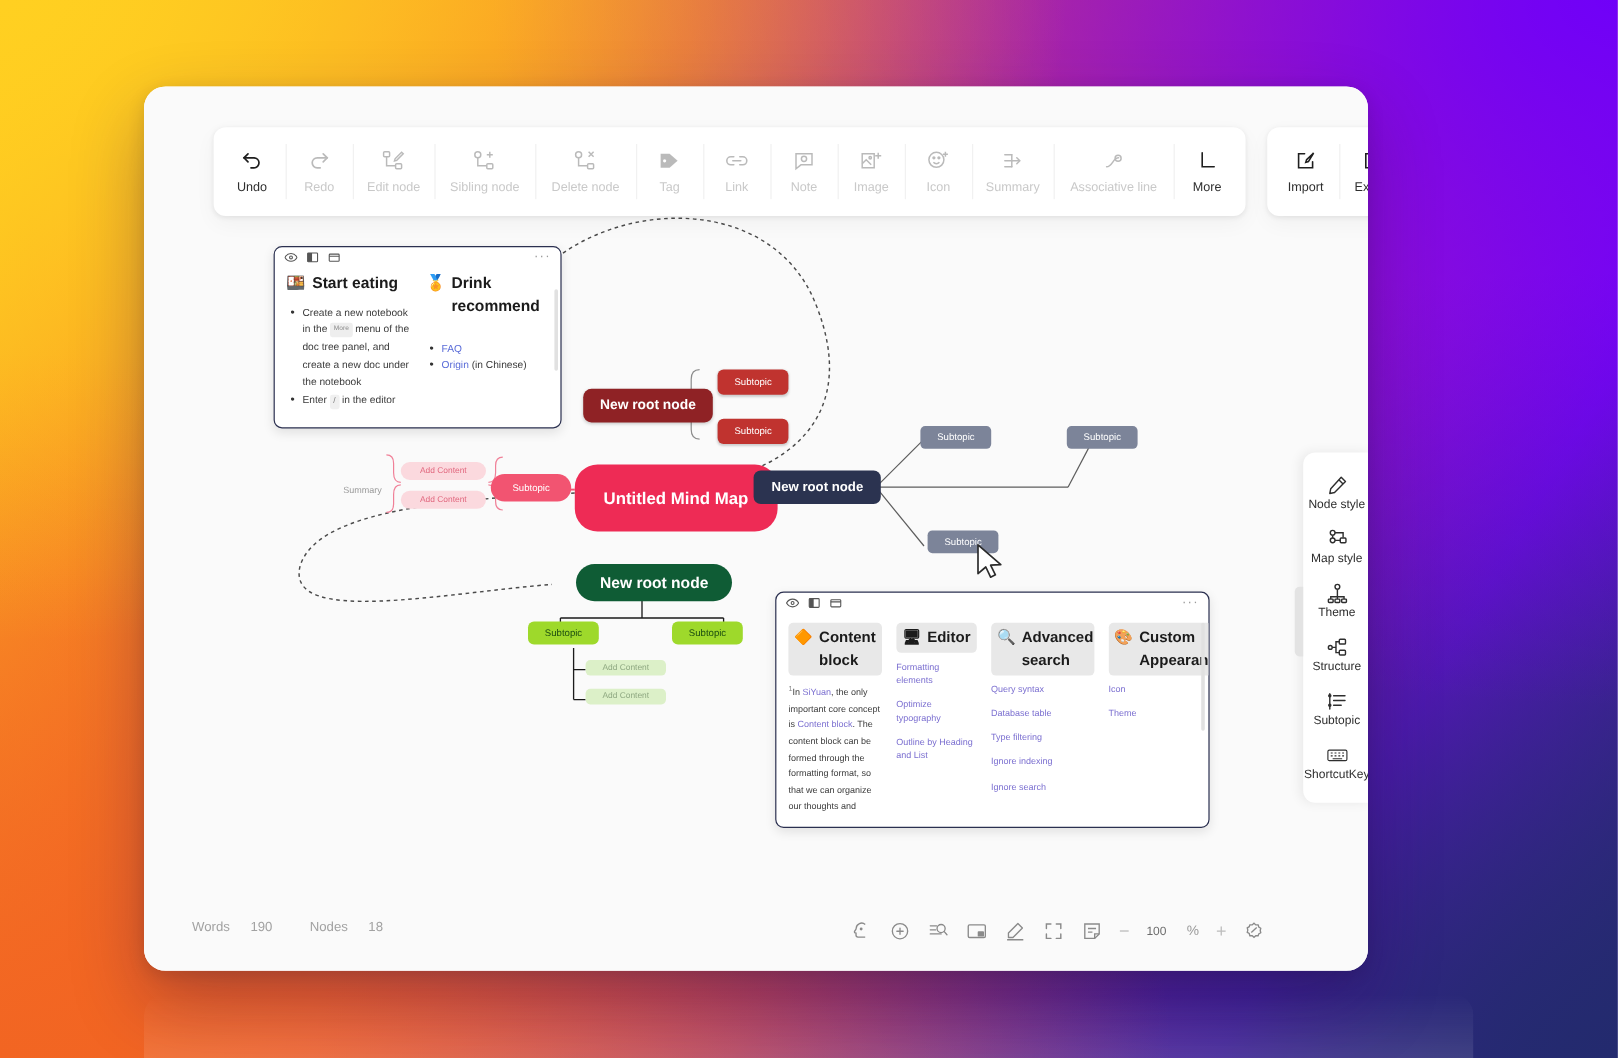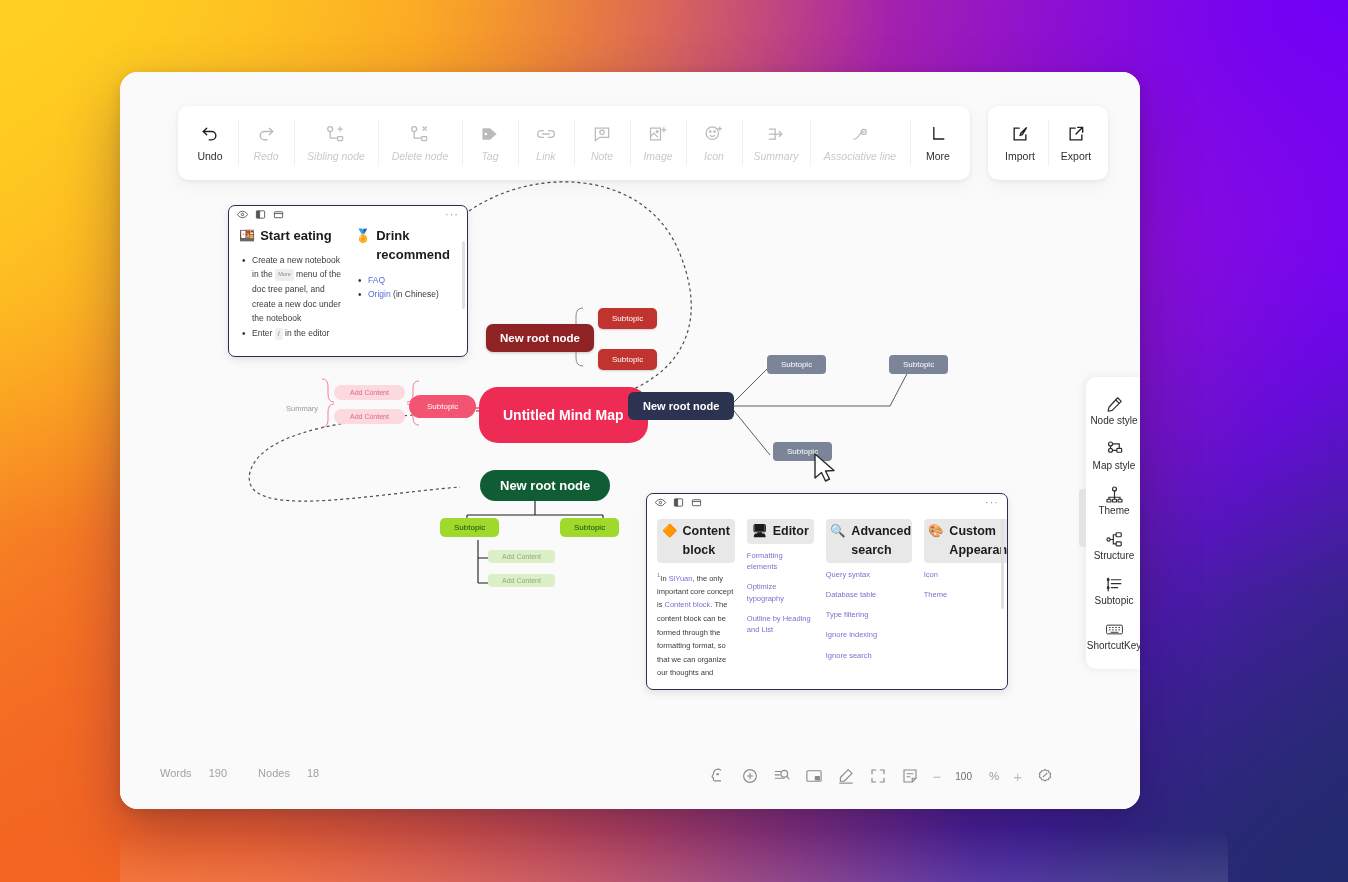--- a/index.html
+++ b/index.html
@@ -46,21 +46,21 @@
   .tb-item {
     width: 56px; display: flex; flex-direction: column; align-items: center;
     justify-content: center; gap: 6px; position: relative; cursor: pointer;
   }
   .tb-item + .tb-item::before {
     content: ""; position: absolute; left: 0; top: 14px; bottom: 14px;
     width: 1px; background: #F1F1F1;
   }
   .tb-item .ico { width: 20px; height: 20px; display:block; }
   .tb-item .lbl { font-size: 10.5px; color: #2f2f2f; white-space: nowrap; }
-  .tb-item.disabled .lbl { color: #c9c9c9; font-style: italic; }
+  .tb-item.disabled .lbl { color: #c9c9c9; }
   .tb-item.disabled .ico { opacity: .30; }
   .tb-item.wide { width: 84px; }
   .tb-item.w70 { width: 68px; }
 
   
   .side-panel {
     position: absolute; right: -2px; top: 305px;
     width: 56px; background: #ffffff;
     border-radius: 10px 0 0 10px;
     box-shadow: -2px 0 10px rgba(0,0,0,.07);
@@ -197,20 +197,29 @@
         </div>
 
         <div class="tb-item disabled">
           <svg class="ico" viewBox="0 0 24 24" fill="none" stroke="#1f1f1f" stroke-width="1.7" stroke-linecap="round">
               <path d="M20 9H10a5 5 0 0 0 0 10h3"></path>
               <path d="m16 5 4 4-4 4"></path>
             </svg>
           <span class="lbl">Redo</span>
         </div>
 
+        <div class="tb-item w70 disabled">
+          <svg class="ico" viewBox="0 0 24 24" fill="none" stroke="#1f1f1f" stroke-width="1.5">
+              <rect x="2" y="3" width="6" height="5" rx="1"></rect>
+              <rect x="14" y="15" width="6" height="5" rx="1"></rect>
+              <path d="M5 8v9h9"></path>
+              <path d="M20 3.5 13.5 10l-.6 2.2 2.2-.6L21.6 5z"></path>
+            </svg>
+          <span class="lbl">Edit node</span>
+        </div>
 
         <div class="tb-item wide disabled">
           <svg class="ico" viewBox="0 0 24 24" fill="none" stroke="#1f1f1f" stroke-width="1.5">
               <circle cx="5" cy="6" r="3"></circle>
               <rect x="14" y="15" width="6" height="5" rx="1"></rect>
               <path d="M5 9v8h9"></path>
               <path d="M17 3v6M14 6h6"></path>
             </svg>
           <span class="lbl">Sibling node</span>
         </div>
@@ -343,21 +352,21 @@
           <ul class="nc-ul">
             <li>Create a new notebook in the <span class="kbd">More</span> menu of the doc tree panel, and create a new doc under the notebook</li>
             <li>Enter <span class="slash">/</span> in the editor</li>
           </ul>
         </div>
         <div class="nc-col">
           <div class="nc-h">
             <span>🏅</span>
             <span>Drink recommend</span>
           </div>
-          <ul class="nc-ul" style="margin-top:8px">
+          <ul class="nc-ul" style="margin-top:18px">
             <li><a href="#">FAQ</a></li>
             <li><a href="#">Origin</a><span> (in Chinese)</span></li>
           </ul>
         </div>
         <div class="nc-scroll"></div>
       </div>
     </div>
 
     <div class="note-card" style="left:526px; top:421px; width:362px; height:197px;">
       <div class="nc-bar">

